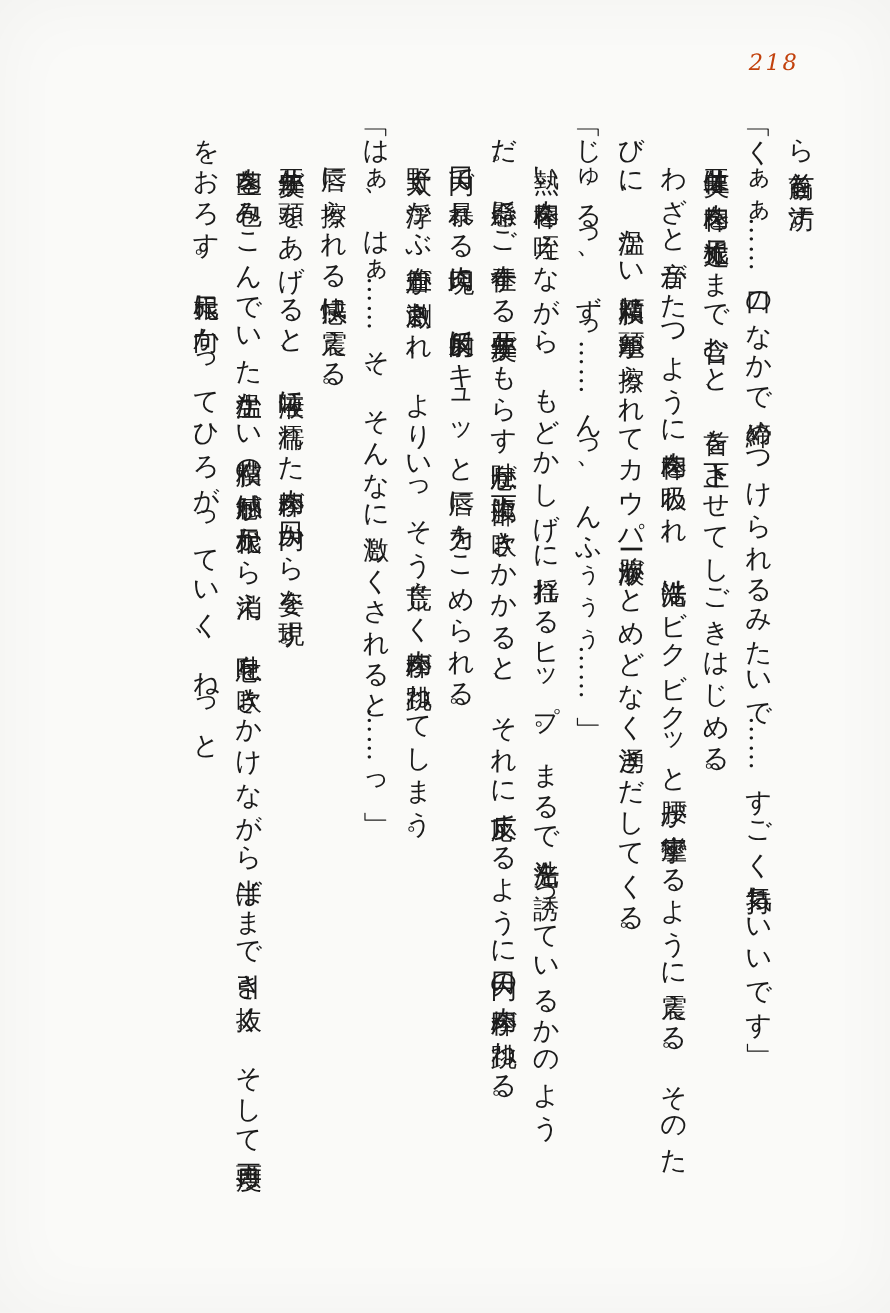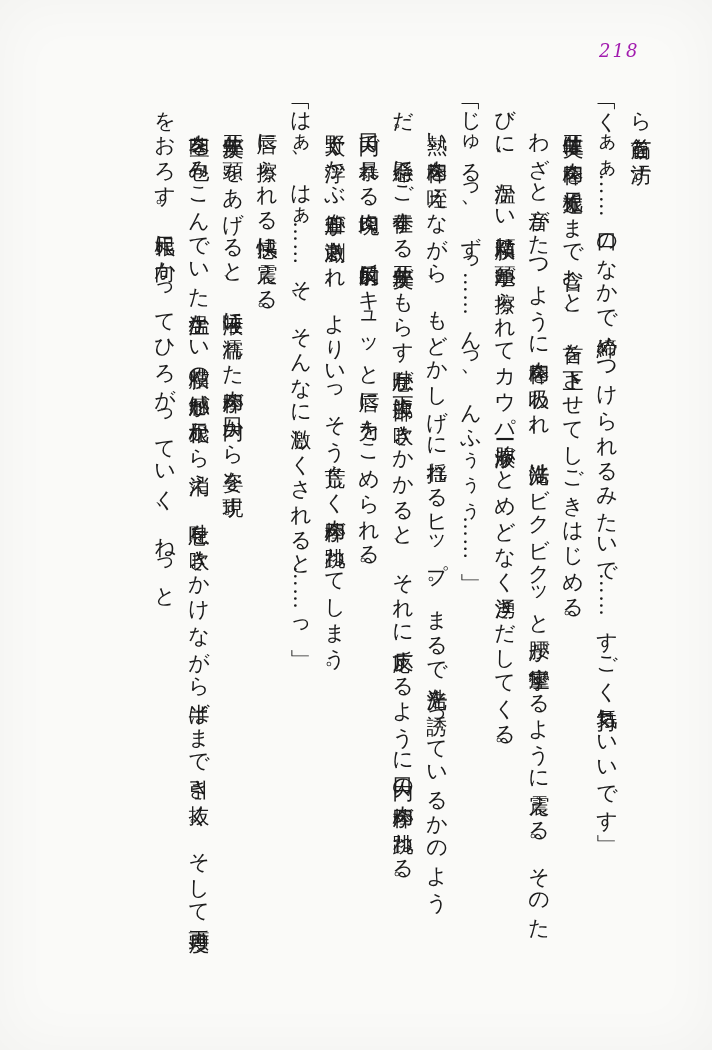--- a/index.html
+++ b/index.html
@@ -18,21 +18,21 @@
     overflow: hidden;
     font-family: "DejaVu Serif", "Liberation Serif", serif;
   }
   .page-number {
     position: absolute;
     top: 40px;
     left: 599px;
     font-size: 18px;
     font-style: italic;
     letter-spacing: 2px;
-    color: #a21caf;
+    color: #c2410c;
   }
   .text-block {
     position: absolute;
     top: 96px;
     right: 54px;
     height: 846px;
     writing-mode: vertical-rl;
     text-orientation: mixed;
     font-size: 21px;
     line-height: 34px;

